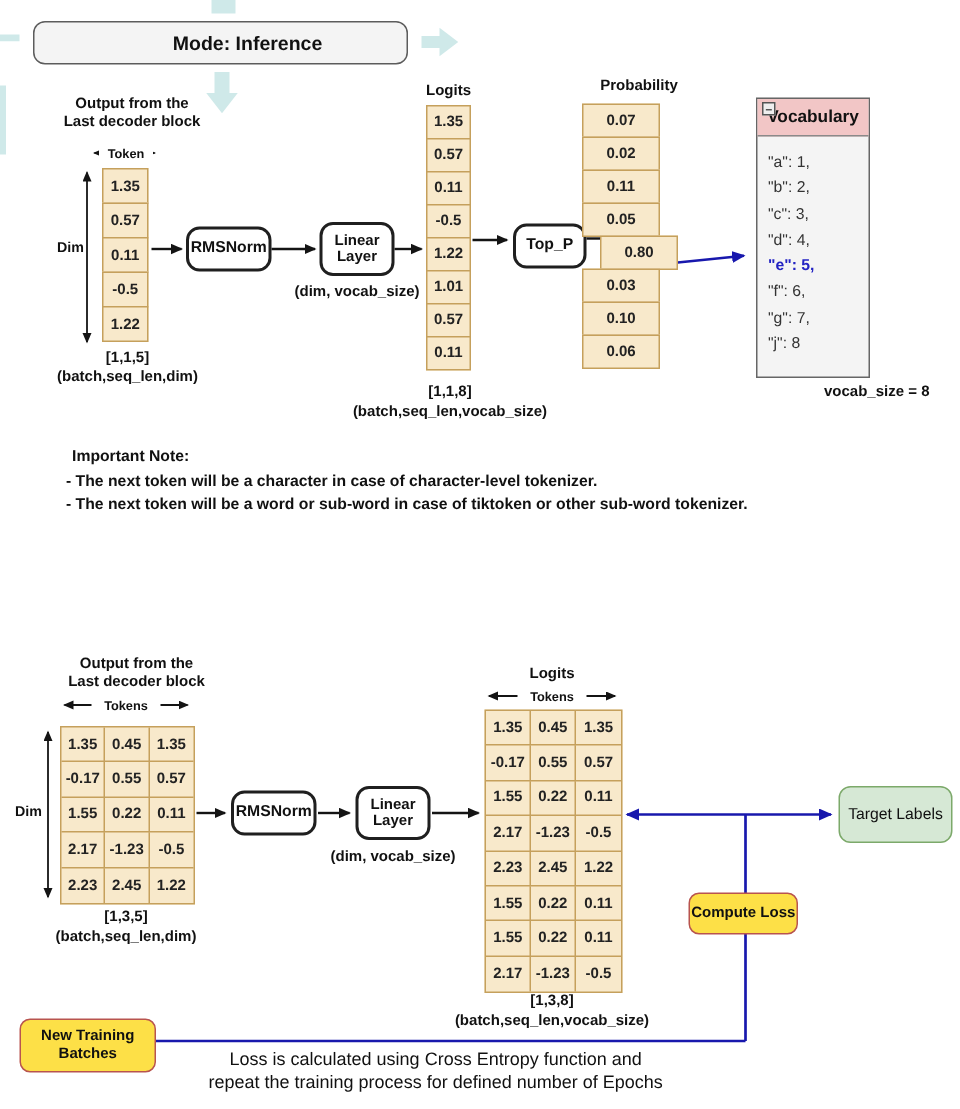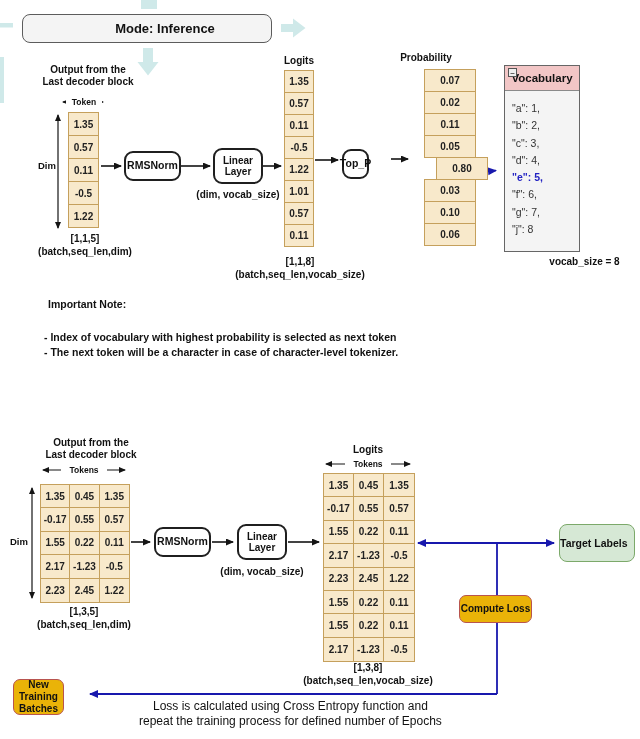--- a/index.html
+++ b/index.html
@@ -44,29 +44,29 @@
               display:flex; align-items:center; justify-content:center;
               font-size:11.5px; font-weight:bold; }
   .vocab-collapse { position:absolute; left:3px; top:2px; width:9px; height:9px;
                     border:1px solid #555; background:#eee; font-size:8px; line-height:7px;
                     text-align:center; color:#333; }
   .vocab-bd { padding:9px 0 0 7px; }
   .vocab-entry { font-size:10.5px; line-height:17.3px; color:#333; font-weight:500; }
   .vocab-entry.sel { color:#2323c3; font-weight:bold; }
   
   .green { position:absolute; background:#d6e8d5; border:1.3px solid #7ca96a; border-radius:8px;
-           display:flex; align-items:center; 
-           font-size:10.5px; font-weight:bold; z-index:2; text-align:center; }
-  .pink  { position:absolute; background:#eab308; border:1.3px solid #b8544f; border-radius:7px;
+           display:flex; align-items:center; justify-content:center;
+           font-size:10.5px; font-weight:normal; z-index:2; text-align:center; }
+  .pink  { position:absolute; background:#fde047; border:1.3px solid #b8544f; border-radius:7px;
            display:flex; align-items:center; justify-content:center;
            font-size:10px; font-weight:bold; z-index:2; text-align:center; line-height:1.2; }
   
   .notes { position:absolute; left:44px; top:297px; font-size:10.5px; font-weight:bold;
            line-height:15.2px; z-index:2; }
-  .notes .t { padding-left:4px; margin-bottom:18px; }
+  .notes .t { padding-left:4px; margin-bottom:2px; }
   .lossnote { position:absolute; left:139px; top:699px; font-size:12px; font-weight:normal;
               line-height:15px; z-index:2; }
   
   .wm { position:absolute; left:371px; top:690px; z-index:3; display:flex; align-items:center; }
   .wm-circle { width:23px; height:23px; border-radius:50%; background:#b3b3b3; opacity:.85; }
   .wm-text { margin-left:3px; font-size:17px; color:#c8c8c8; font-weight:500; letter-spacing:.5px; }
 </style>
 </head>
 <body>
 
@@ -168,27 +168,27 @@
     <div class="cell" style="height:23px;">1.22</div>
     <div class="cell" style="height:23px;">1.01</div>
     <div class="cell" style="height:23px;">0.57</div>
     <div class="cell" style="height:23px;">0.11</div>
   </div>
   <div class="cap" style="left:234px; top:256px; width:132px;">
     <div>[1,1,8]</div>
     <div>(batch,seq_len,vocab_size)</div>
   </div>
 
-  <div class="node" style="left:342px; top:149px; width:27px; height:30px;text-align:right;">
+  <div class="node" style="left:342px; top:149px; width:49px; height:30px;text-align:right;">
     <span>Top_P</span>
   </div>
 
   <div class="lbl center" style="left:395px; top:52px; width:62px; font-size:10px;">Probability</div>
 
-  <div class="vcol" style="left:424px; top:69px; width:52px;">
+  <div class="vcol" style="left:388px; top:69px; width:52px;">
     <div class="cell" style="height:23px;">0.07</div>
     <div class="cell" style="height:23px;">0.02</div>
     <div class="cell" style="height:23px;">0.11</div>
     <div class="cell" style="height:23px;">0.05</div>
     <div class="cell b" style="height:23px;margin-left:12px;">0.80</div>
     <div class="cell" style="height:23px;">0.03</div>
     <div class="cell" style="height:23px;">0.10</div>
     <div class="cell" style="height:23px;">0.06</div>
   </div>
 
@@ -205,22 +205,22 @@
       <div class="vocab-entry sel">"e": 5,</div>
       <div class="vocab-entry">"f": 6,</div>
       <div class="vocab-entry">"g": 7,</div>
       <div class="vocab-entry">"j": 8</div>
     </div>
   </div>
   <div class="cap" style="left:500px; top:256px; width:85px;margin-left:42px;">vocab_size = 8</div>
 
   <div class="notes">
     <div class="t">Important Note:</div>
-    <div>- Index of vocabulary with highest probability is selected as next token</div>
     <div>- The next token will be a character in case of character-level tokenizer.</div>
+    <div>- The next token will be a word or sub-word in case of tiktoken or other sub-word tokenizer.</div>
   </div>
 
 
   <div class="lbl pre center" style="left:29px; top:437px; width:124px; font-size:10px; line-height:12px;">Output from the
 Last decoder block</div>
 
   <div class="axis" style="left:61px; top:465px; width:46px;">Tokens</div>
   <div class="lbl" style="left:10px; top:536px; font-size:9.5px;">Dim</div>
 
   <div class="grid r5" style="left:40px; top:484px; grid-template-columns:repeat(3,29.3px); grid-template-rows:repeat(5,23.4px);">
@@ -289,21 +289,21 @@
   </div>
 
   <div class="green" style="left:559px; top:524px; width:76px; height:38px;">
     <span>Target Labels</span>
   </div>
 
   <div class="pink" style="left:459px; top:595px; width:73px; height:28px;">
     <span>Compute Loss</span>
   </div>
 
-  <div class="pink" style="left:13px; top:679px; width:51px; height:36px;">
+  <div class="pink" style="left:13px; top:679px; width:91px; height:36px;">
     <span class="pre">New Training
 Batches</span>
   </div>
 
   <div class="lossnote pre">Loss is calculated using Cross Entropy function and
 repeat the training process for defined number of Epochs</div>
 
 
 </div>
 

